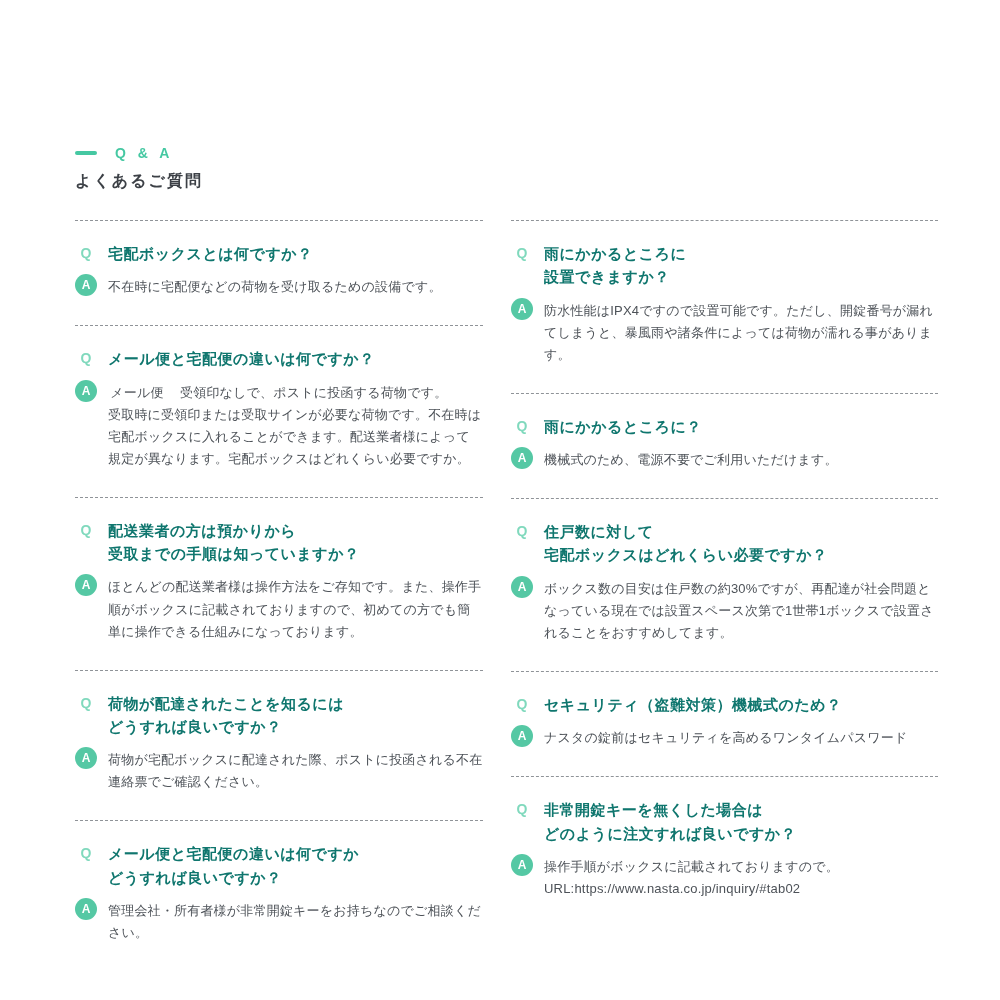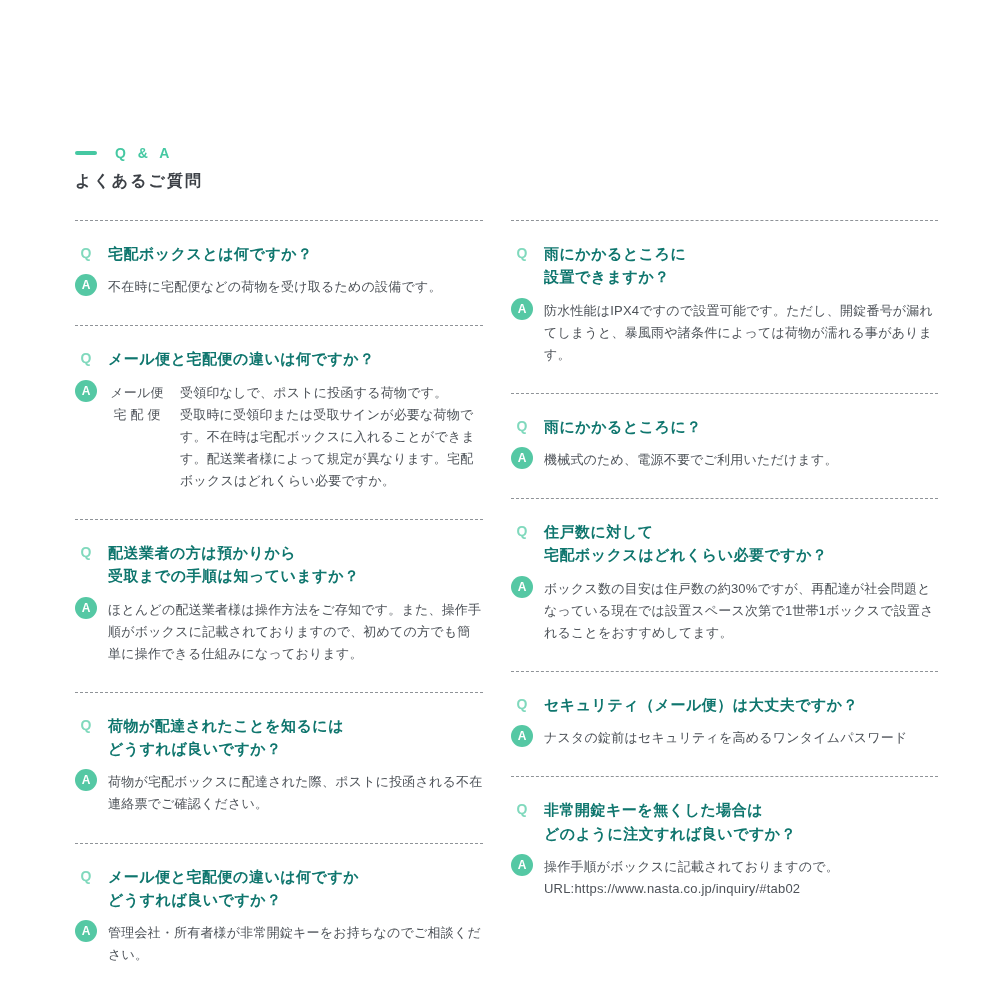--- a/index.html
+++ b/index.html
@@ -101,21 +101,20 @@
           </div>
         </div>
         <div class="a-row">
           <span class="a-badge">A</span>
           <div class="a-text">
             <div class="def-row">
               <span class="def-term">メール便</span>
               <span class="def-desc">受領印なしで、ポストに投函する荷物です。</span>
             </div>
             <div class="def-row">
-              <span class="def-term">宅 配 便</span>
               <span class="def-desc">受取時に受領印または受取サインが必要な荷物です。不在時は宅配ボックスに入れることができます。配送業者様によって規定が異なります。宅配ボックスはどれくらい必要ですか。</span>
             </div>
           </div>
         </div>
       </div>
 
       <div class="qa-item">
         <div class="q-row">
           <span class="q-badge">Q</span>
           <div class="q-text">
@@ -216,21 +215,21 @@
             <span>ボックス数の目安は住戸数の約30%ですが、再配達が社会問題となっている現在では設置スペース次第で1世帯1ボックスで設置されることをおすすめしてます。</span>
             <span></span>
           </div>
         </div>
       </div>
 
       <div class="qa-item">
         <div class="q-row">
           <span class="q-badge">Q</span>
           <div class="q-text">
-            <span>セキュリティ（メール便）は大丈夫ですか？</span>
+            <span>セキュリティ（盗難対策）機械式のため？</span>
           </div>
         </div>
         <div class="a-row">
           <span class="a-badge">A</span>
           <div class="a-text">
             <span>ナスタの錠前はセキュリティを高めるワンタイムパスワード</span>
           </div>
         </div>
       </div>
 

